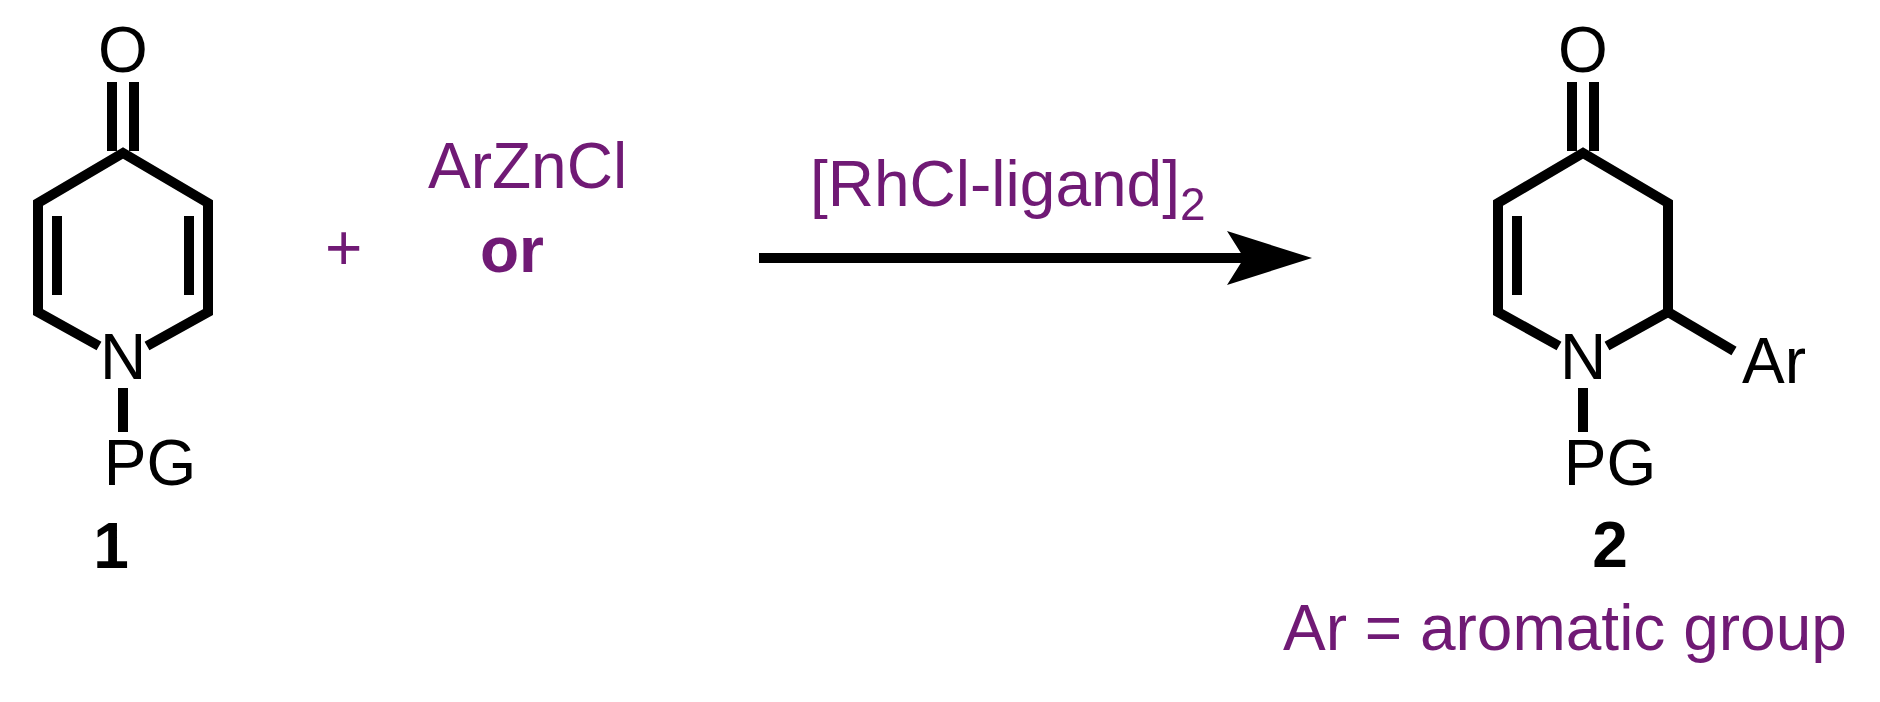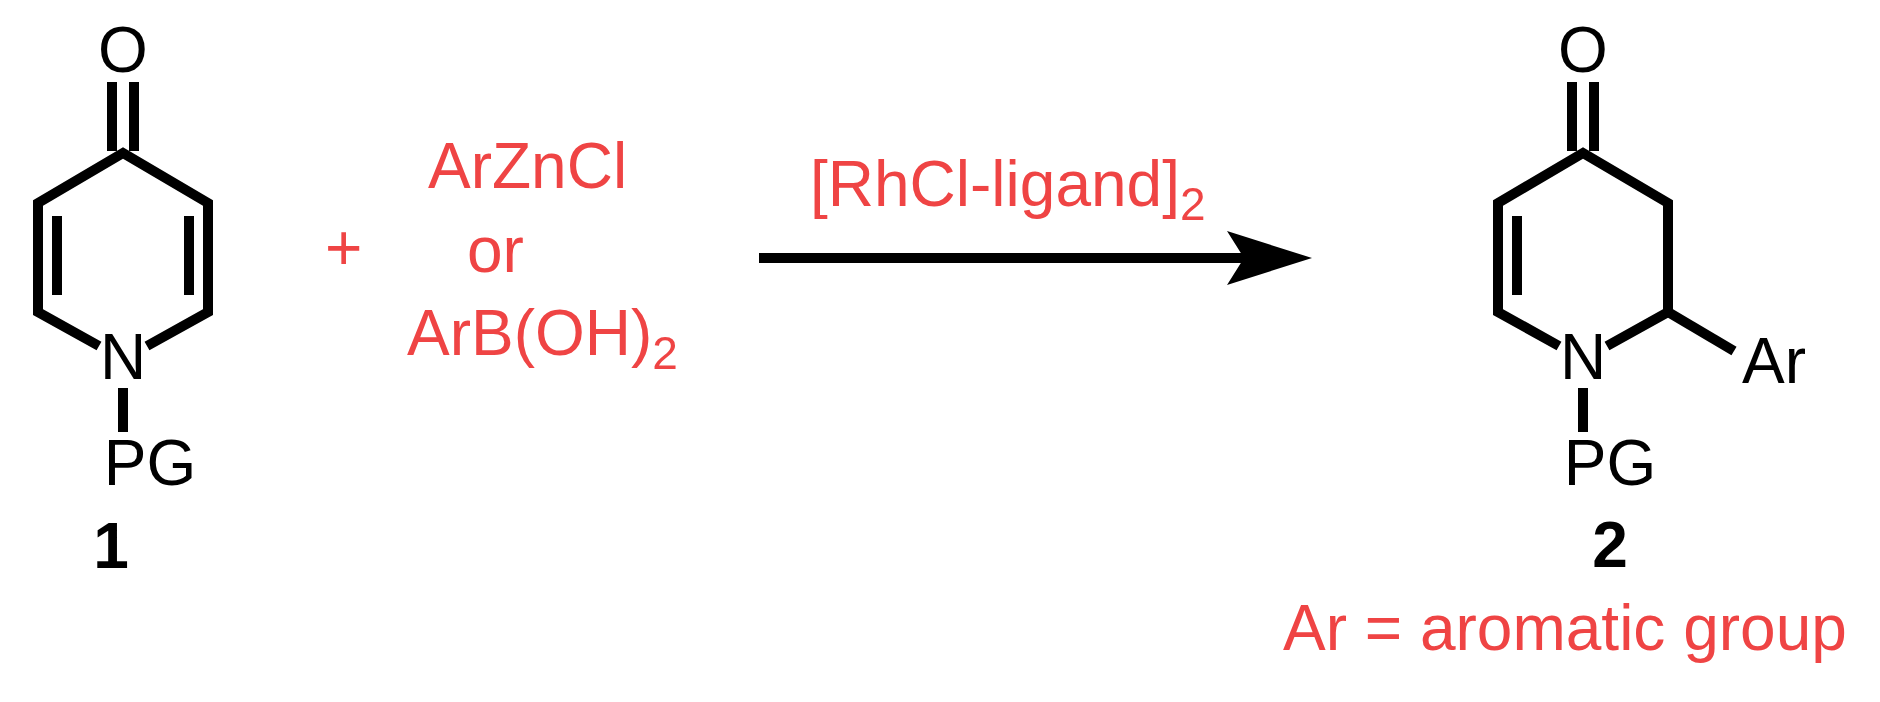--- a/index.html
+++ b/index.html
@@ -36,21 +36,21 @@
   }
   .arrowhead {
     fill: #000000;
     stroke: none;
   }
   .txt {
     position: absolute;
     font-size: 64px;
     line-height: 1;
     white-space: nowrap;
-    color: #ef4444;
+    color: #701a75;
   }
   .subscript {
     font-size: 46px;
     vertical-align: -14px;
     line-height: 1;
   }
 </style>
 </head>
 <body>
 
@@ -98,20 +98,19 @@
       <text class="atom" x="1583" y="379" text-anchor="middle">N</text>
       <text class="atom" x="1742" y="383" text-anchor="start">Ar</text>
       <text class="atom" x="1610" y="485" text-anchor="middle">PG</text>
       <text class="atom" x="1610" y="567" text-anchor="middle" font-weight="bold">2</text>
     </g>
   </svg>
 
   <div class="txt" style="left:325px; top:216px;">+</div>
 
   <div class="txt" style="left:428px; top:134px;">ArZnCl</div>
-  <div class="txt" style="left:467px; top:218px;">or</div>
-  <div class="txt" style="left:407px; top:301px;"><span>ArB(OH)</span><span class="subscript">2</span></div>
+  <div class="txt" style="left:480px; top:218px;font-weight:bold;">or</div>
 
   <div class="txt" style="left:810px; top:152px;"><span>[RhCl-ligand]</span><span class="subscript">2</span></div>
 
   <div class="txt" style="left:1283px; top:596px;">Ar = aromatic group</div>
 
 </div>
 
 </body></html>

